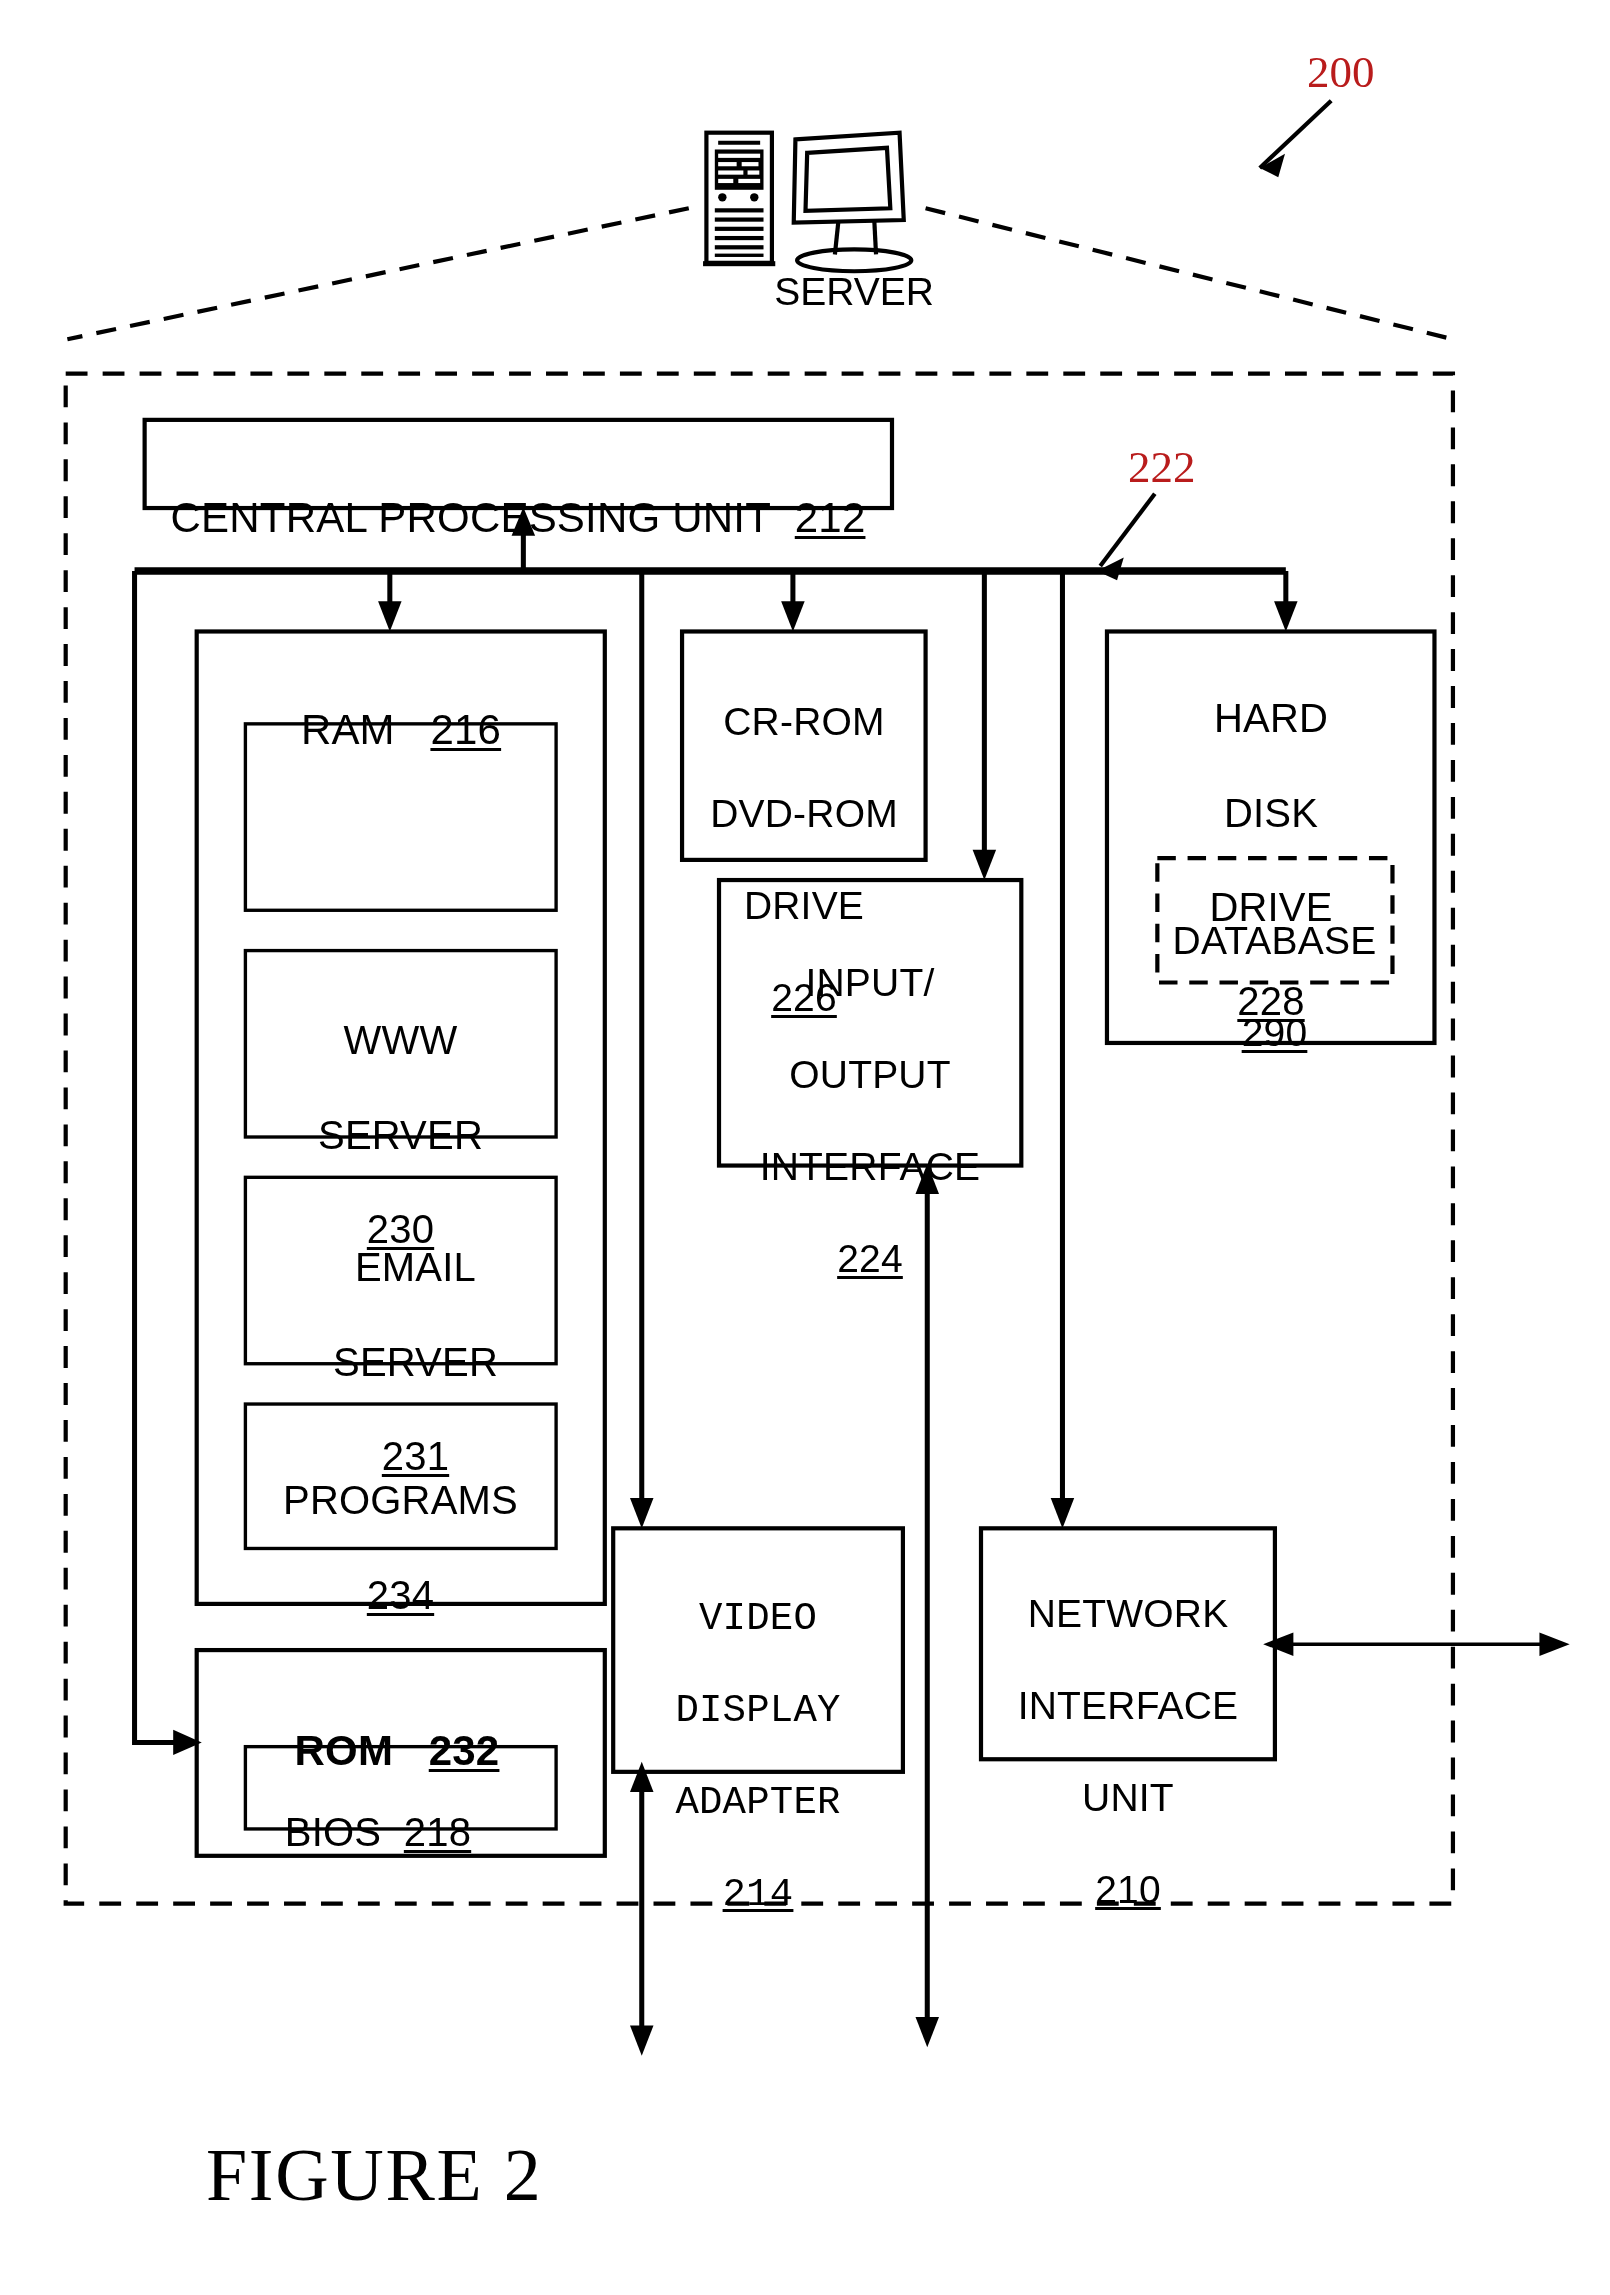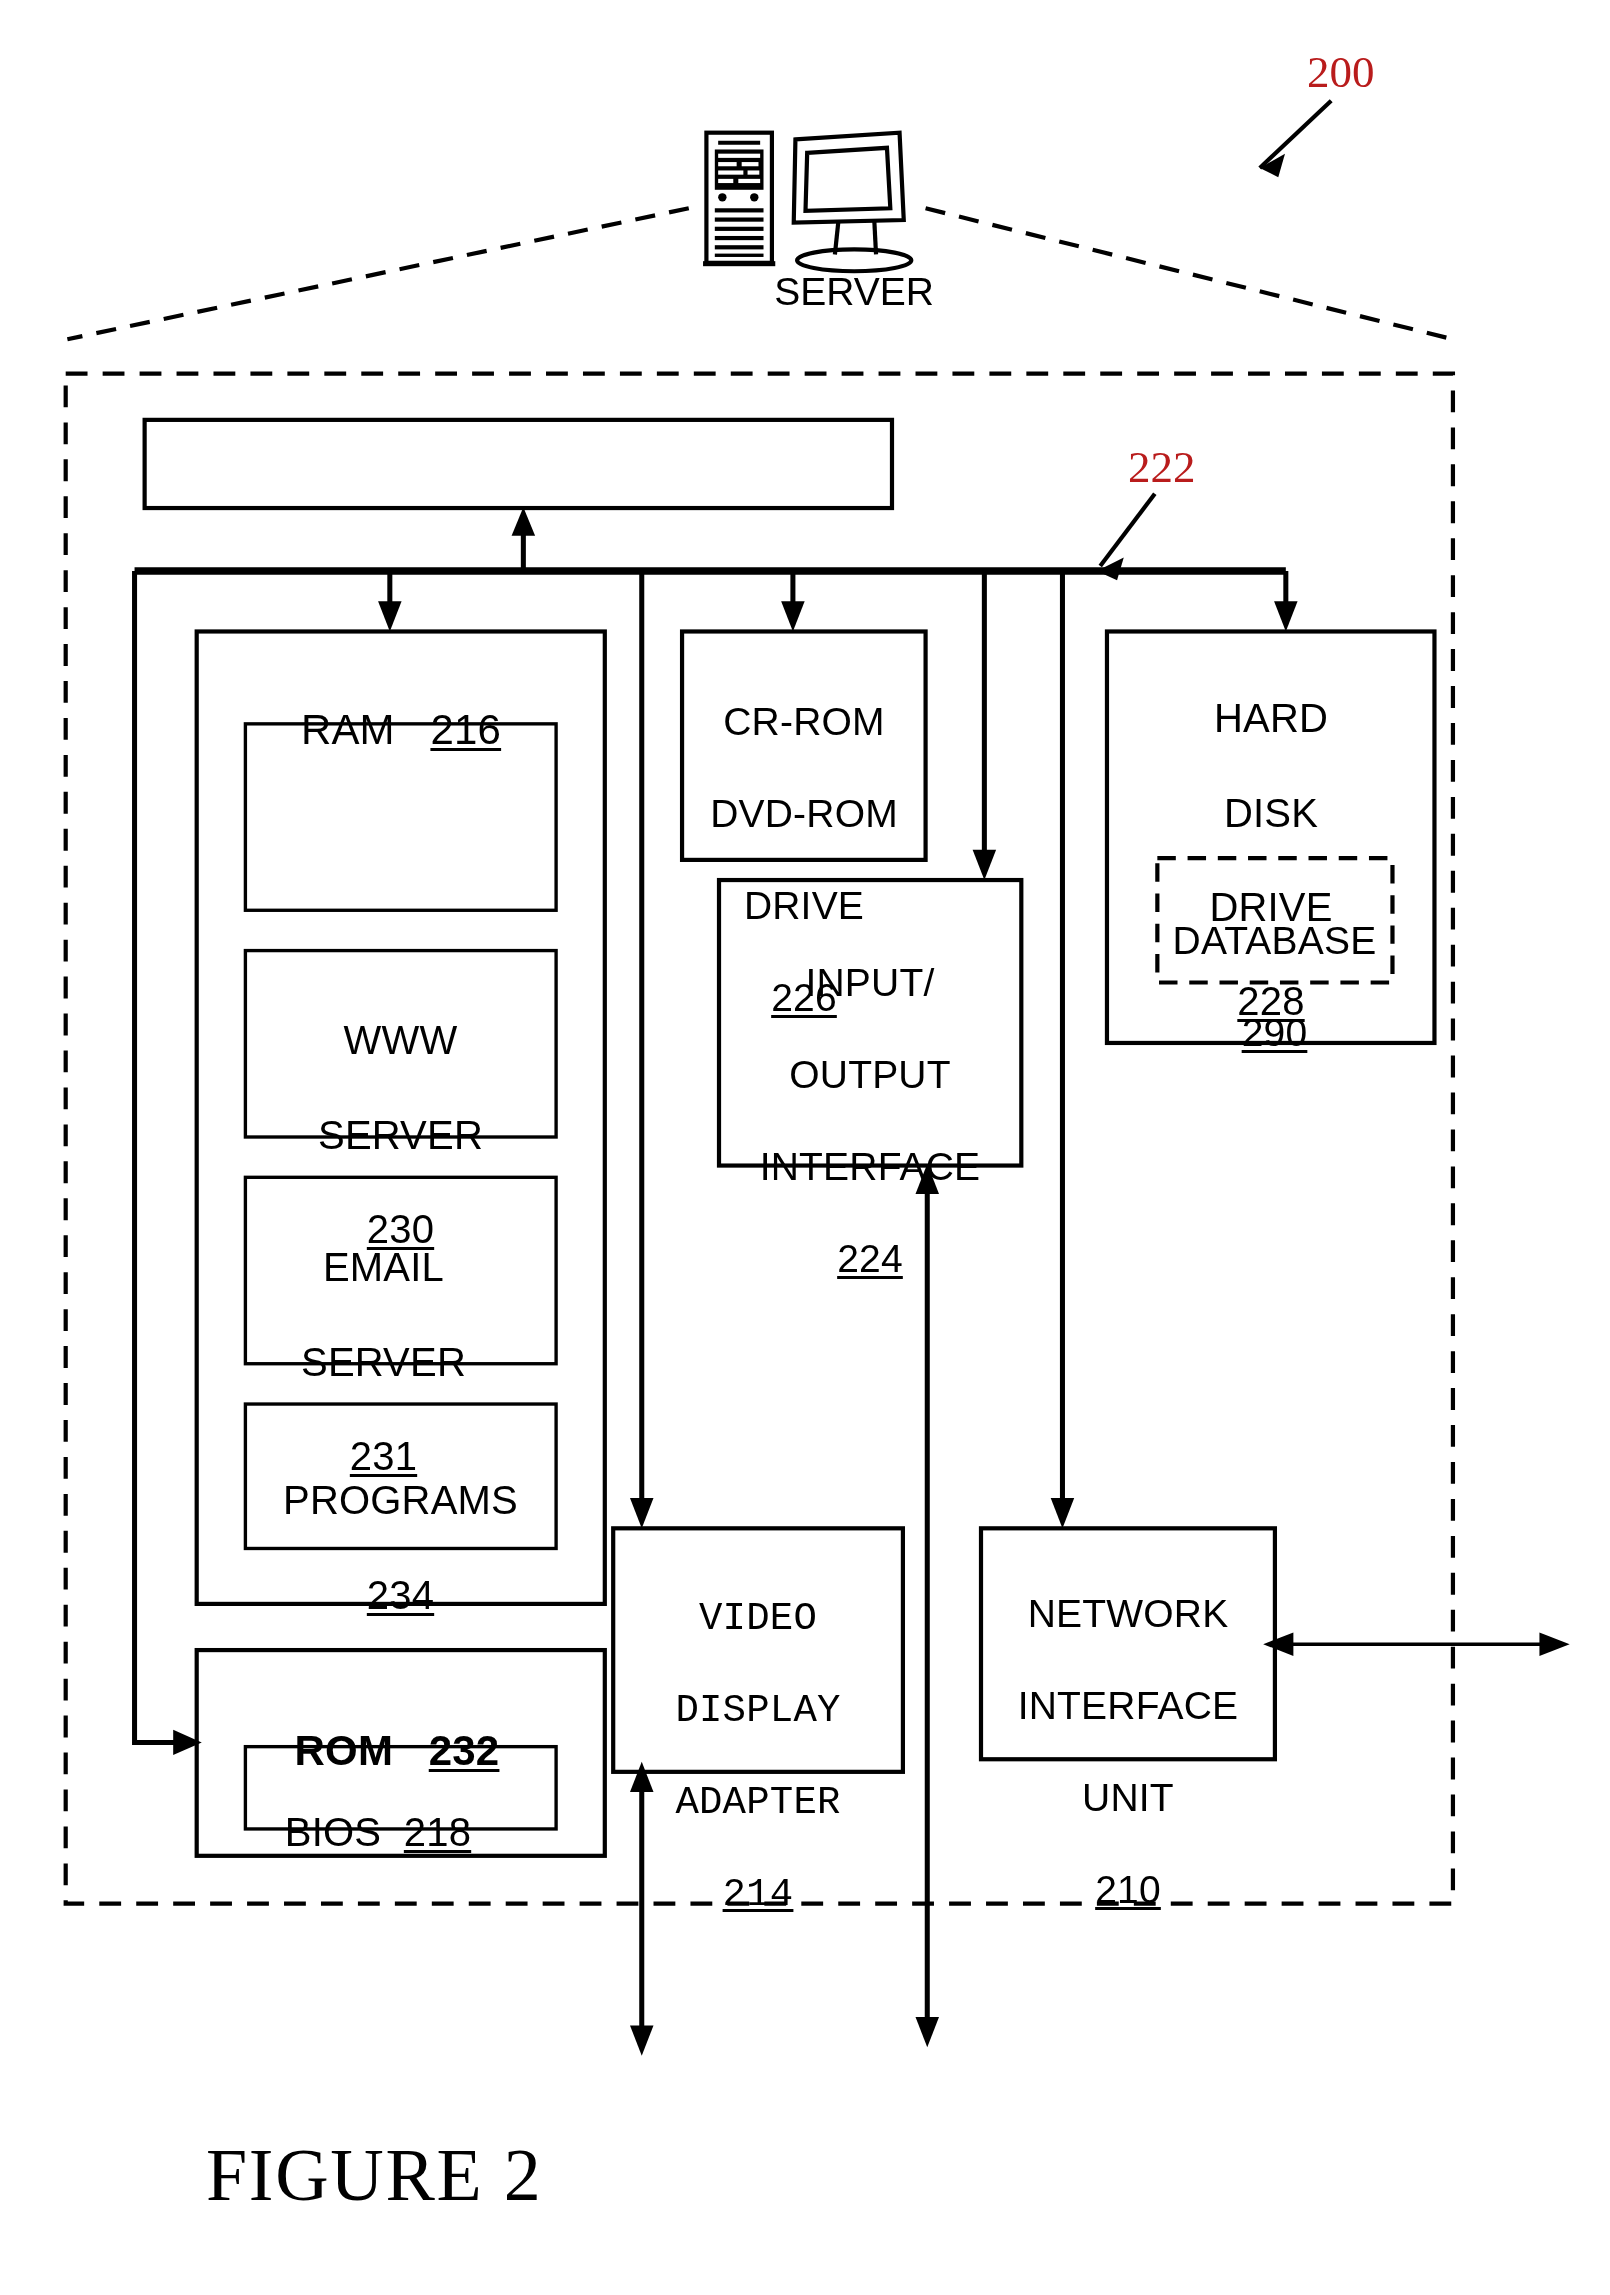--- a/index.html
+++ b/index.html
@@ -241,33 +241,36 @@
     <polygon class="icon-fill" points="1869,1958 1833,1944 1833,1972"></polygon>
 
   </svg>
 
   <div class="server-label" style="left:706px; top:270px; width:296px;">SERVER</div>
 
   <div class="refnum" style="left:1307px; top:46px;">200</div>
 
   <div class="refnum" style="left:1128px; top:441px;">222</div>
 
+  <div class="lbl t-50" style="left:144px; top:443px; width:748px;">
+    <span>CENTRAL PROCESSING UNIT</span><span>&nbsp;&nbsp;</span><span class="num-ul">212</span>
+  </div>
 
   <div class="lbl t-50" style="left:197px; top:655px; width:408px;">
     <span>RAM</span><span>&nbsp;&nbsp;&nbsp;</span><span class="num-ul">216</span>
   </div>
 
 
   <div class="lbl t-48" style="left:245px; top:970px; width:311px;">
     <div>WWW</div>
     <div>SERVER</div>
     <div class="num-ul" style="display:inline-block;">230</div>
   </div>
 
-  <div class="lbl t-48" style="left:228px; top:1197px; width:311px;">
+  <div class="lbl t-48" style="left:260px; top:1197px; width:311px;">
     <div>EMAIL</div>
     <div>SERVER</div>
     <div class="num-ul" style="display:inline-block;text-align:right;">231</div>
   </div>
 
   <div class="lbl t-48" style="left:245px; top:1430px; width:311px;">
     <div>PROGRAMS</div>
     <div class="num-ul" style="display:inline-block;">234</div>
   </div>
 

